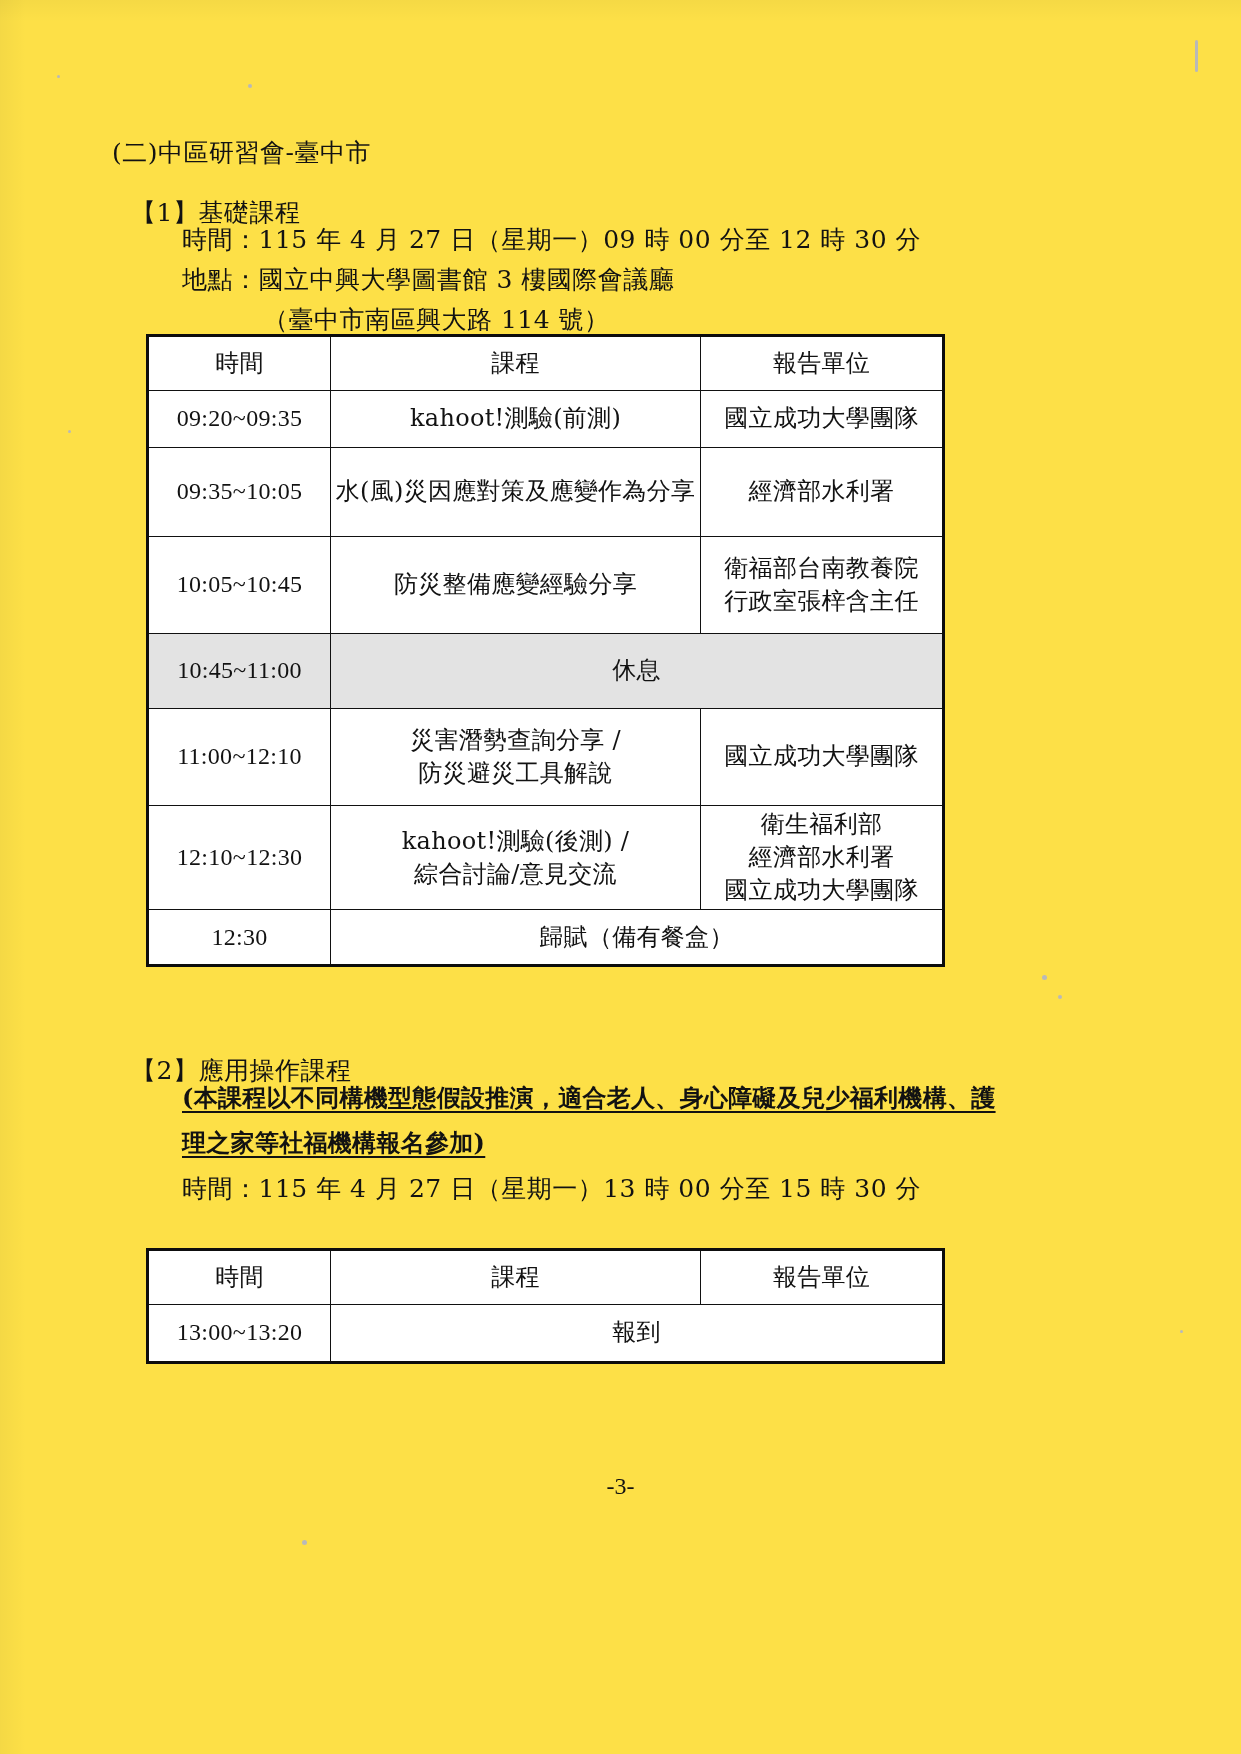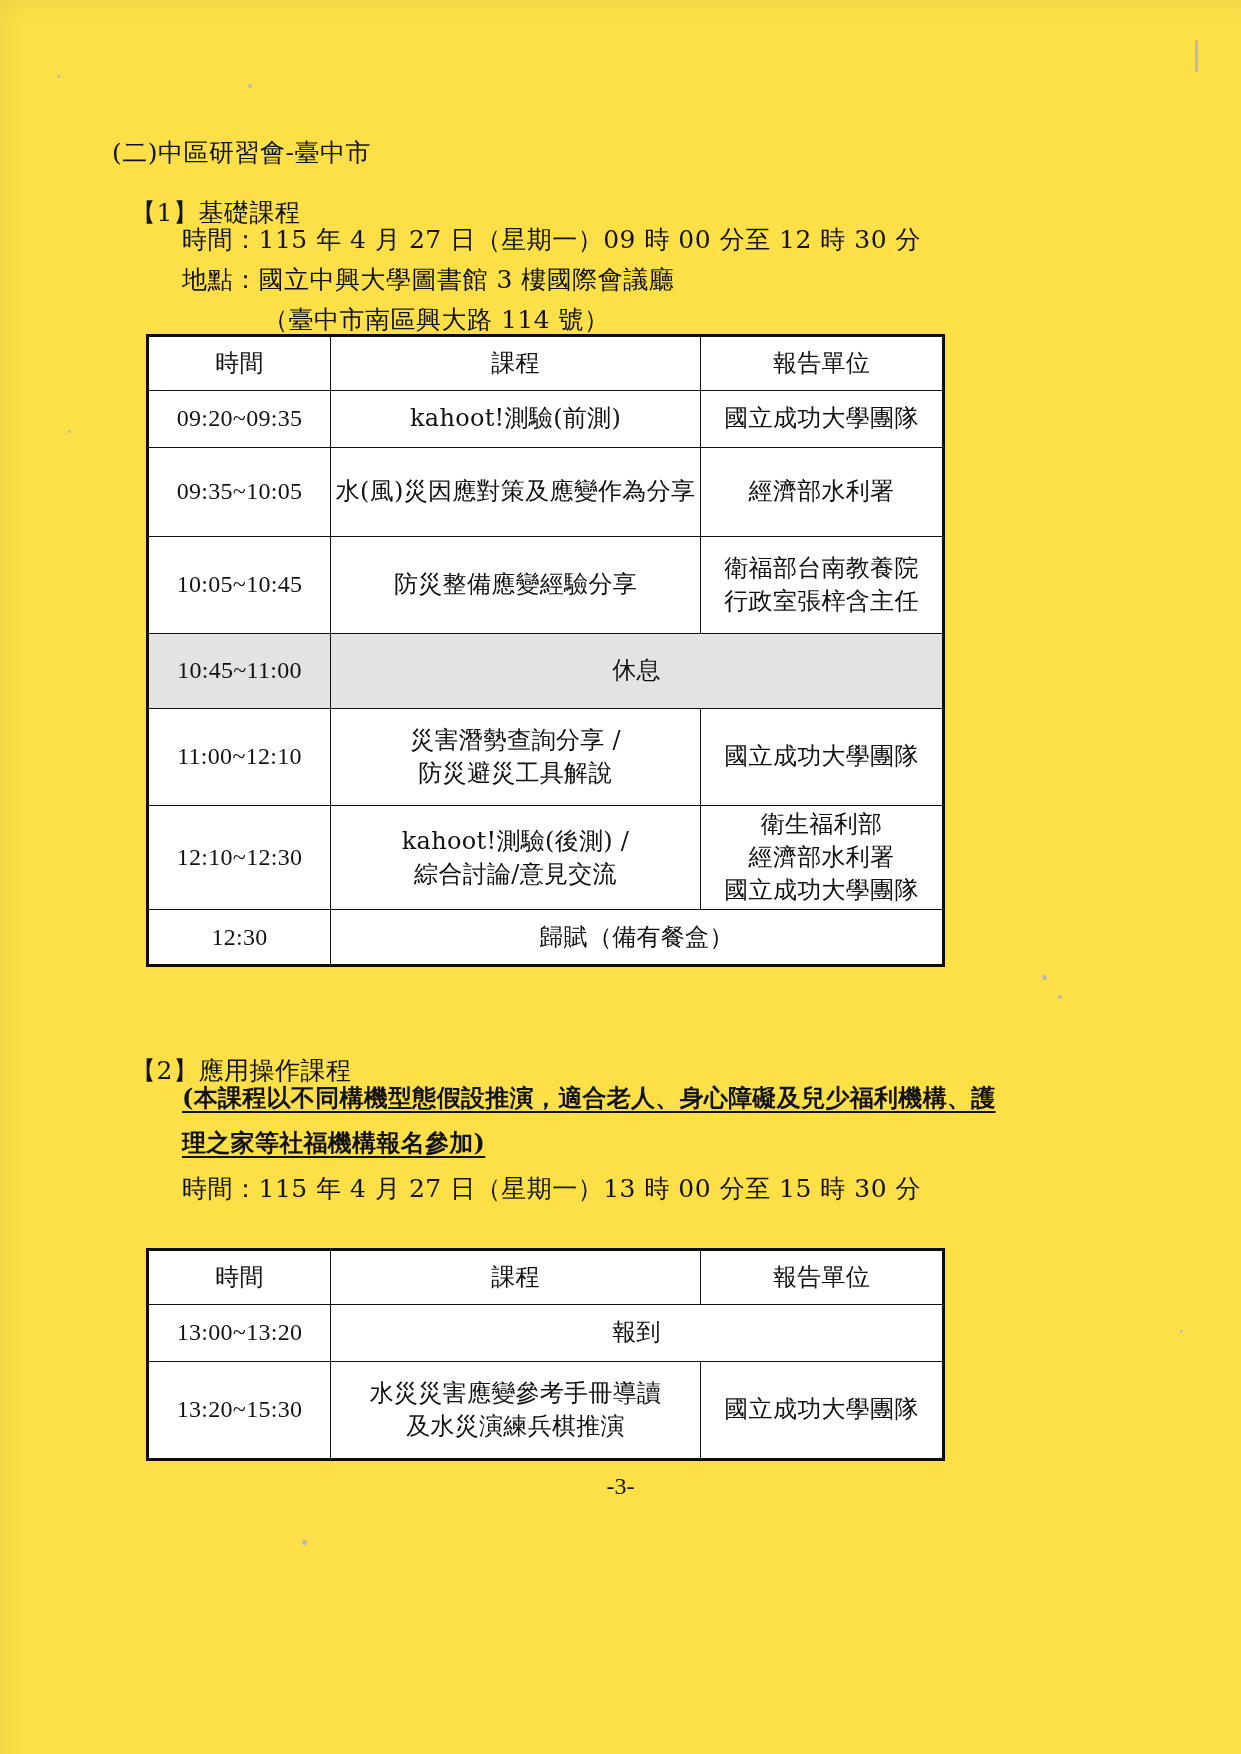--- a/index.html
+++ b/index.html
@@ -223,24 +223,19 @@
           <th style="height:49px;">時間</th>
           <th>課程</th>
           <th>報告單位</th>
         </tr>
       </thead>
       <tbody>
         <tr>
           <td class="cell-num" style="height:52px;">13:00~13:20</td>
           <td colspan="2">報到</td>
         </tr>
-        <tr>
-          <td class="cell-num" style="height:92px;">13:20~15:30</td>
-          <td class="cell-multiline">水災災害應變參考手冊導讀<br>及水災演練兵棋推演</td>
-          <td>國立成功大學團隊</td>
-        </tr>
       </tbody>
     </table>
 
     <div class="footer" style="left:0;top:1473px;">-3-</div>
 
   </div>
 </div>
 
 </body></html>

